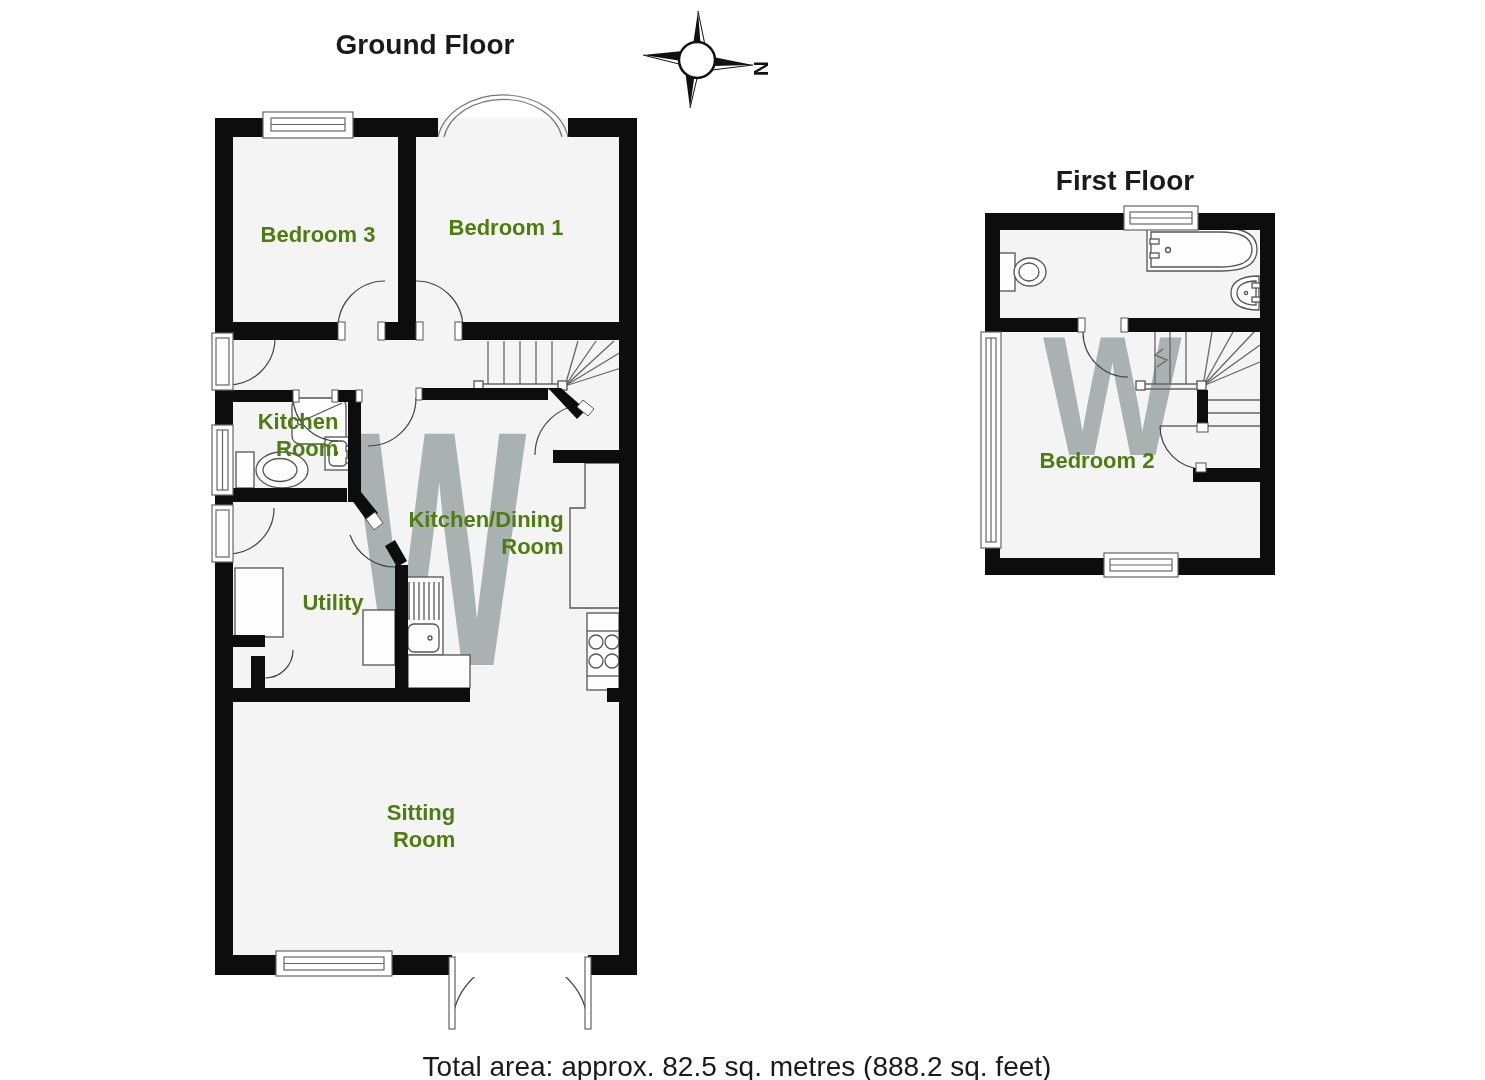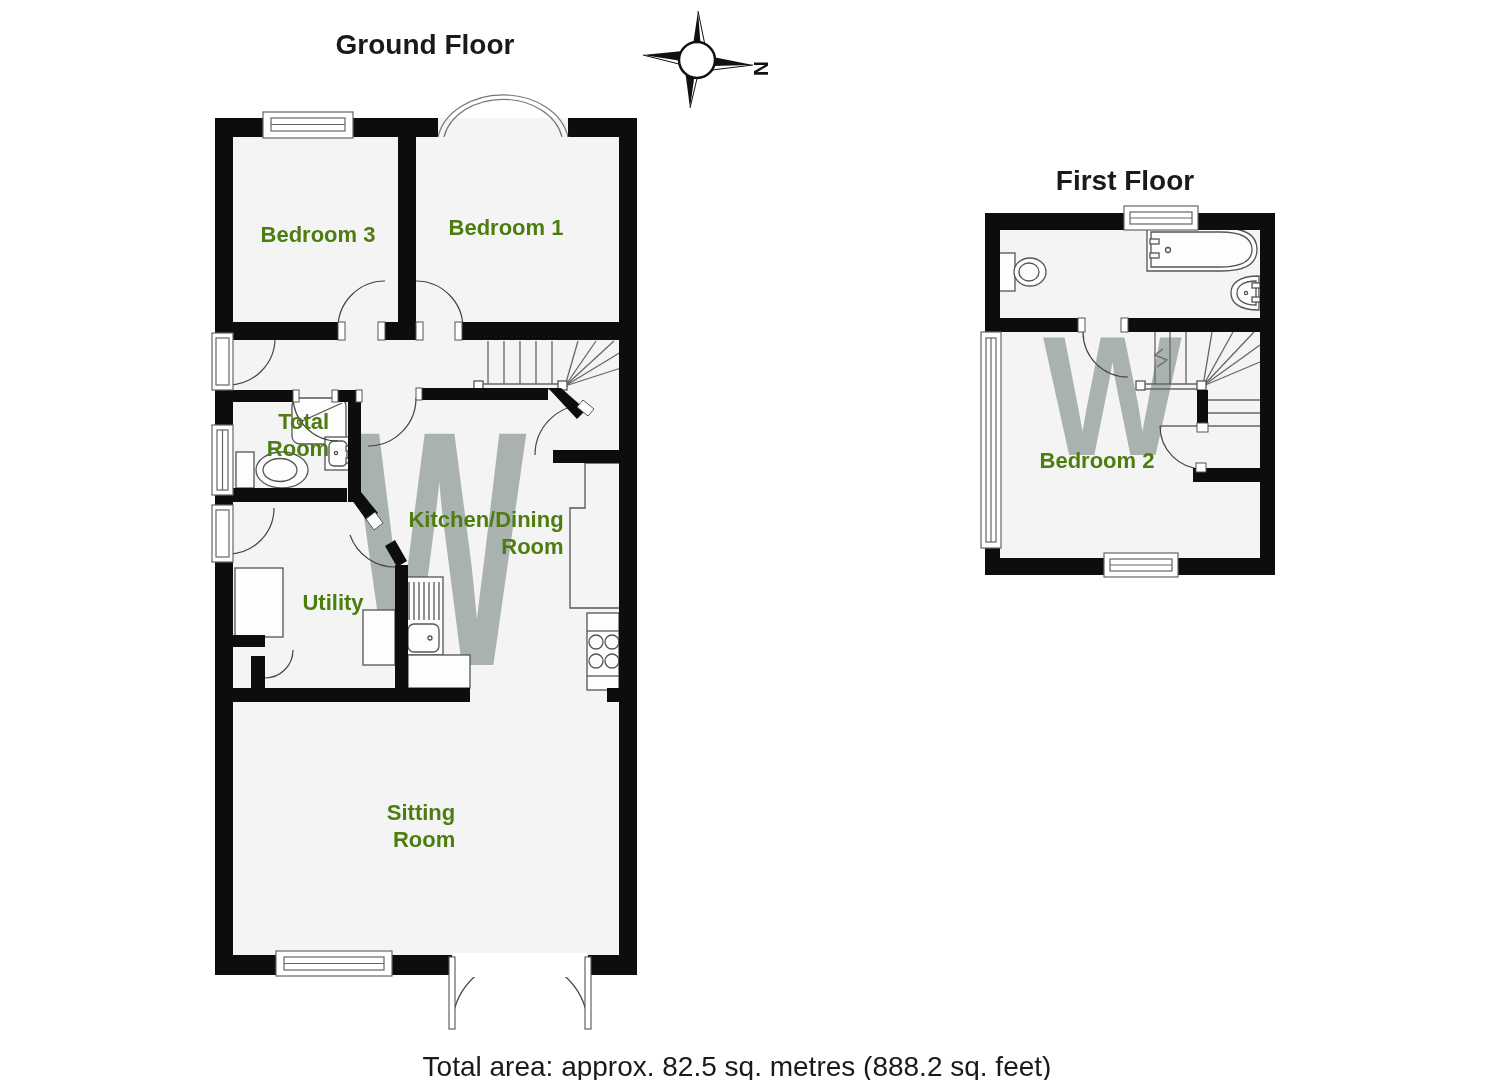--- a/index.html
+++ b/index.html
@@ -273,21 +273,21 @@
     <circle cx="697" cy="60" r="18" fill="#fff" stroke="#111" stroke-width="2.5"></circle>
     <text x="755" y="76" font-size="21" font-weight="bold" fill="#111" transform="rotate(90 762 68)" font-family="Liberation Sans, sans-serif">N</text>
   </g>
 </svg>
 
 <div class="floor-title" style="left:425px;top:29px;">Ground Floor</div>
 <div class="floor-title" style="left:1125px;top:138px;margin-top:27px;">First Floor</div>
 
 <div class="room-label" style="left:318px;top:222px;">Bedroom 3</div>
 <div class="room-label" style="left:506px;top:215px;">Bedroom 1</div>
-<div class="room-label" style="left:298px;top:409px;">Total
+<div class="room-label" style="left:298px;top:409px;">Kitchen
 Room</div>
 <div class="room-label" style="left:486px;top:507px;">Kitchen/Dining
 Room</div>
 <div class="room-label" style="left:333px;top:590px;">Utility</div>
 <div class="room-label" style="left:421px;top:800px;">Sitting
 Room</div>
 
 <div class="room-label" style="left:1097px;top:448px;">Bedroom 2</div>
 
 <div class="footer-text" style="left:737px;top:1051px;">Total area: approx. 82.5 sq. metres (888.2 sq. feet)</div>

